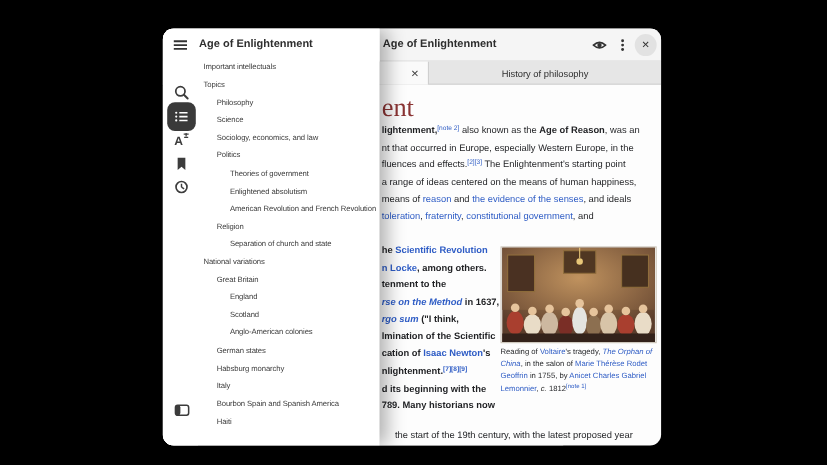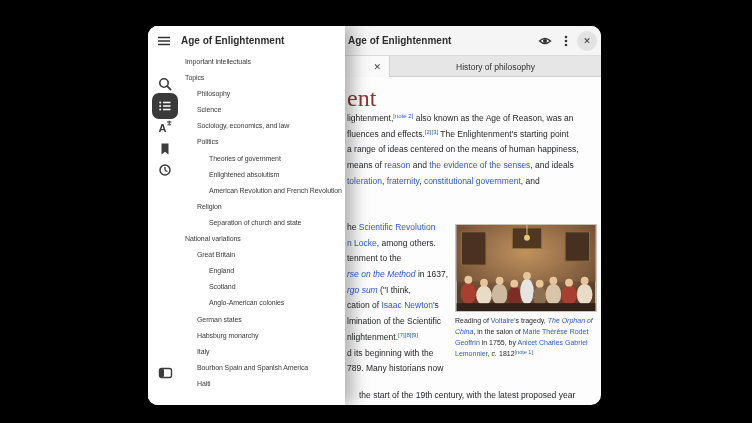--- a/index.html
+++ b/index.html
@@ -27,24 +27,24 @@
   .tab-close{position:absolute;right:8px;top:0;height:21px;border:none;background:transparent;
              font-size:9px;color:#444;padding:0;cursor:pointer;}
   .tab-inactive{position:absolute;left:242px;top:0;right:0;height:21px;display:flex;
                 align-items:center;justify-content:center;font-size:8.5px;color:#303030;}
 
   
   .article{position:absolute;left:0;top:52px;width:364px;height:327px;background:#fdfdfd;}
   .article-h1{position:absolute;left:199px;top:7px;font-family:"Liberation Serif","DejaVu Serif",serif;
               font-size:24px;font-weight:400;color:var(--heading,#8b3434);white-space:nowrap;}
   .textcol{position:absolute;left:199px;font-size:8.5px;color:#1f2023;}
-  .p1{top:33px;} .p2{top:142px;}
+  .p1{top:33px;} .p2{top:142px;font-weight:bold;}
   .tline{height:15.7px;line-height:15.7px;white-space:nowrap;}
   .closing{position:absolute;left:199px;top:312px;font-size:8.5px;color:#1f2023;white-space:nowrap;margin-left:12px;}
-  .s-n{color:#1f2023;} .s-b{font-weight:normal;}
+  .s-n{color:#1f2023;} .s-b{font-weight:bold;}
   .s-l{color:var(--link,#2e5cc5);} .s-il{color:var(--link,#2e5cc5);font-style:italic;}
   .s-i{font-style:italic;}
   .s-r{color:var(--link,#2e5cc5);font-size:6px;position:relative;top:-3px;}
 
   .figure{position:absolute;left:307px;top:146px;width:142px;}
   .figure svg{display:block;border:1px solid #c9c2b6;}
   .caption{margin-top:3px;font-size:7px;line-height:11px;color:#222;}
   .caption .s-r{font-size:5.5px;top:-2.5px;}
 
   
@@ -97,33 +97,34 @@
       </div>
       <div class="tab-inactive">
         <span>History of philosophy</span>
       </div>
     </div>
 
     <div class="article">
       <div class="article-h1">ent</div>
       <div class="textcol p1">
           <div class="tline"><span class="s-b">lightenment,</span><span class="s-r">[note 2]</span><span class="s-n"> also known as the </span><span class="s-b">Age of Reason</span><span class="s-n">, was an</span></div>
+          <div class="tline"><span class="s-n">nt that occurred in Europe, especially Western Europe, in the</span></div>
           <div class="tline"><span class="s-n">fluences and effects.</span><span class="s-r">[2][3]</span><span class="s-n"> The Enlightenment's starting point</span></div>
           <div class="tline"><span class="s-n">a range of ideas centered on the means of human happiness,</span></div>
           <div class="tline"><span class="s-n">means of </span><span class="s-l">reason</span><span class="s-n"> and </span><span class="s-l">the evidence of the senses</span><span class="s-n">, and ideals</span></div>
           <div class="tline"><span class="s-l">toleration</span><span class="s-n">, </span><span class="s-l">fraternity</span><span class="s-n">, </span><span class="s-l">constitutional government</span><span class="s-n">, and</span></div>
         </div>
       <div class="textcol p2">
           <div class="tline"><span class="s-n">he </span><span class="s-l">Scientific Revolution</span></div>
           <div class="tline"><span class="s-l">n Locke</span><span class="s-n">, among others.</span></div>
           <div class="tline"><span class="s-n">tenment to the</span></div>
           <div class="tline"><span class="s-il">rse on the Method</span><span class="s-n"> in 1637,</span></div>
           <div class="tline"><span class="s-il">rgo sum</span><span class="s-n"> ("I think,</span></div>
+          <div class="tline"><span class="s-n">lmination of the Scientific</span></div>
           <div class="tline"><span class="s-n">cation of </span><span class="s-l">Isaac Newton</span><span class="s-n">'s</span></div>
-          <div class="tline"><span class="s-n">lmination of the Scientific</span></div>
           <div class="tline"><span class="s-n">nlightenment.</span><span class="s-r">[7][8][9]</span></div>
           <div class="tline"><span class="s-n">d its beginning with the</span></div>
           <div class="tline"><span class="s-n">789. Many historians now</span></div>
         </div>
       <div class="closing"><span class="s-n">the start of the 19th century, with the latest proposed year</span></div>
 
       <figure class="figure" style="margin:0">
         <svg width="142" height="88" viewBox="0 0 142 88">
           <defs>
             <radialGradient id="glow" cx="50%" cy="32%" r="65%">

